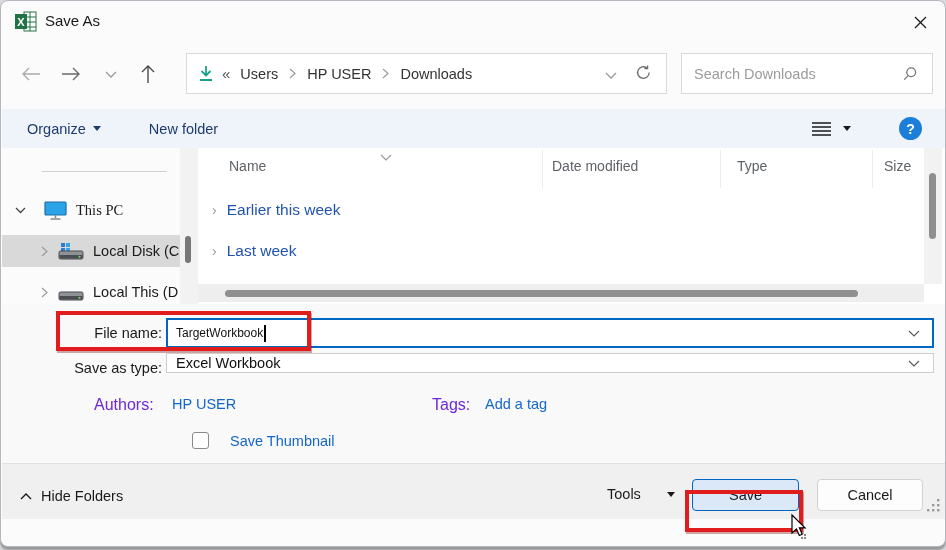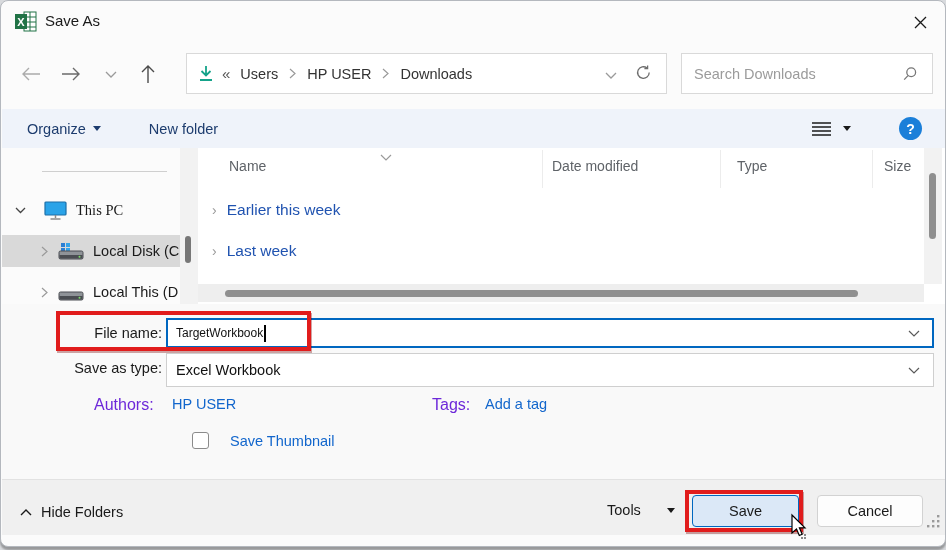--- a/index.html
+++ b/index.html
@@ -85,33 +85,33 @@
   .formarea { position:absolute; left:1px; top:303px; width:944px; height:175px; background:#f9f9f9; }
   .form-label { position:absolute; width:105px; text-align:right; font-size:14.5px; color:#1a1a1a; }
   .filename-box {
     position:absolute; left:164px; top:14px; width:768px; height:30px;
     background:#fff; border:2px solid #0067c0; display:flex; align-items:center; padding:0 8px;
   }
   .filename-text { font-size:12px; color:#111; }
   .text-caret { width:1.5px; height:17px; background:#000; margin-left:1px; }
   .combo-chevron { margin-left:auto; display:flex; padding-right:4px; }
   .savetype-box {
-    position:absolute; left:164px; top:49px; width:768px; height:34px;
+    position:absolute; left:164px; top:49px; width:768px; height:20px;
     background:#fff; border:1px solid #cfcfcf; display:flex; align-items:center; padding:0 9px;
   }
   .savetype-text { font-size:14.5px; color:#111; }
   .meta-label { color:#6d28d9; font-size:16px; }
   .meta-link { color:#1266cc; font-size:14.5px; }
   .checkbox {
     width:17px; height:17px; background:#fff; border:1px solid #8b8b8b; border-radius:3px; display:inline-block;
   }
   .thumb-row { position:absolute; left:190px; top:128px; display:flex; align-items:center; gap:21px; }
   
   .footer {
-    position:absolute; left:1px; top:478px; width:944px; height:56px;
+    position:absolute; left:1px; top:462px; width:944px; height:56px;
     background:#f0f0f0; border-top:1px solid #e2e2e2;
   }
   .hide-folders { position:absolute; left:18px; top:24px; display:flex; align-items:center; gap:9px; font-size:14.5px; color:#1a1a1a; }
   .tools-btn { position:absolute; left:605px; top:22px; display:flex; align-items:center; gap:26px; font-size:14.5px; color:#1a1a1a; }
   .btn { position:absolute; top:15px; height:32px; display:flex; align-items:center; justify-content:center; font-size:14.5px; border-radius:4px; }
   .save-btn { left:690px; width:107px; background:#dbe8f7; border:1px solid #0067c0; color:#1a1a1a; }
   .cancel-btn { left:815px; width:106px; background:#fdfdfd; border:1px solid #d2d2d2; color:#1a1a1a; }
   .grip { position:absolute; right:6px; bottom:4px; }
   
   .red-rect { position:absolute; border:4px solid #e11c1c; box-shadow:1px 2px 0 rgba(120,0,0,0.35); }

